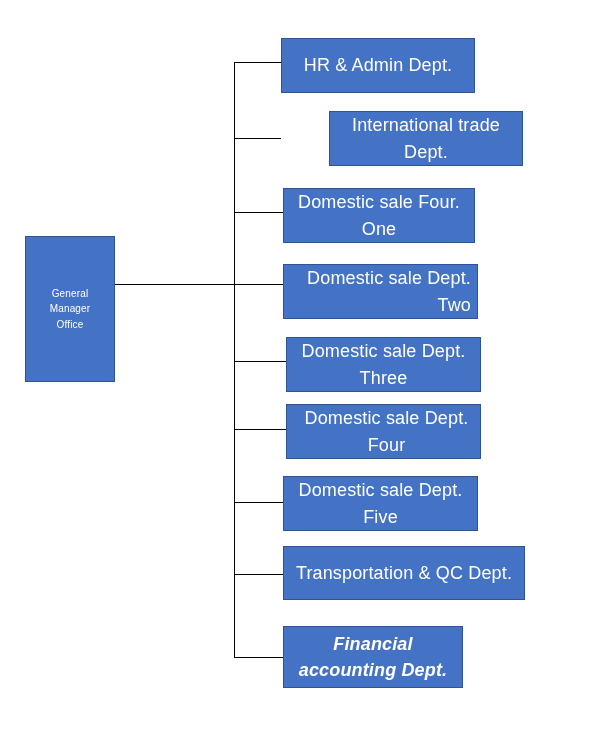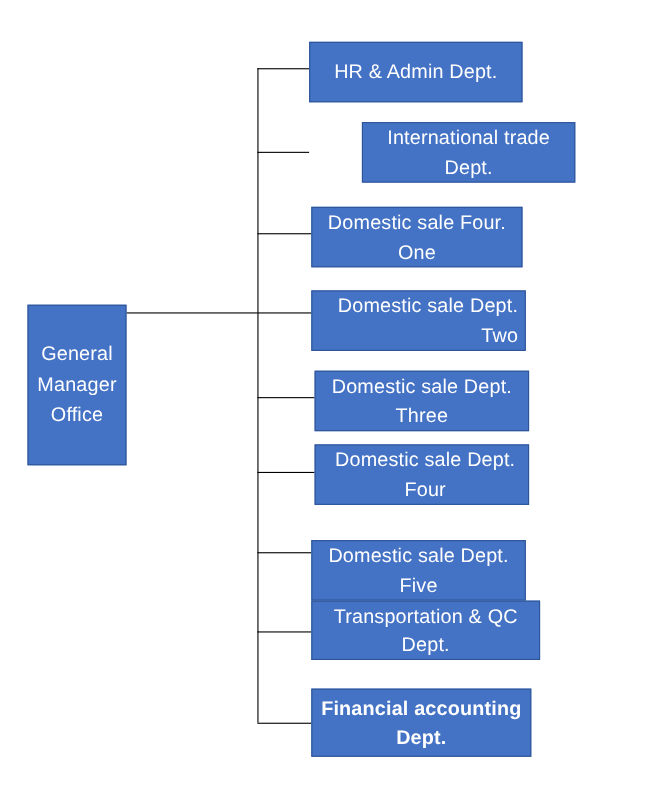--- a/index.html
+++ b/index.html
@@ -28,23 +28,22 @@
     display: flex;
     align-items: center;
     justify-content: center;
     text-align: center;
     font-size: 18px;
     line-height: 1.45;
     letter-spacing: 0.15px;
     padding: 2px 6px;
   }
   .node.root {
-    font-size: 18px;
+    font-size: 10px;
     line-height: 1.55;
-    margin-top: 41px;
   }
   .node.bold {
     font-weight: bold;
   }
   .connector {
     position: absolute;
     background: #000000;
   }
   .connector.h {
     height: 1px;
@@ -80,24 +79,24 @@
     </div>
     <div class="connector h" style="left: 234px; top: 361px; width: 52px;"></div>
     <div class="node" style="left: 286px; top: 337px; width: 195px; height: 55px;">
       <span>Domestic sale Dept. Three</span>
     </div>
     <div class="connector h" style="left: 234px; top: 429px; width: 52px;"></div>
     <div class="node" style="left: 286px; top: 404px; width: 195px; height: 55px; padding-left: 12px;">
       <span>Domestic sale Dept. Four</span>
     </div>
     <div class="connector h" style="left: 234px; top: 502px; width: 49px;"></div>
-    <div class="node" style="left: 283px; top: 476px; width: 195px; height: 55px; margin-top: 15px;">
+    <div class="node" style="left: 283px; top: 476px; width: 195px; height: 55px;">
       <span>Domestic sale Dept. Five</span>
     </div>
     <div class="connector h" style="left: 234px; top: 574px; width: 49px;"></div>
-    <div class="node" style="left: 283px; top: 546px; width: 208px; height: 54px;">
+    <div class="node" style="left: 283px; top: 546px; width: 242px; height: 54px;">
       <span>Transportation &amp; QC Dept.</span>
     </div>
     <div class="connector h" style="left: 234px; top: 657px; width: 49px;"></div>
-    <div class="node bold" style="left: 283px; top: 626px; width: 200px; height: 62px;">
+    <div class="node bold" style="left: 283px; top: 626px; width: 180px; height: 62px; font-style: italic;">
       <span>Financial accounting Dept.</span>
     </div>
   </div>
 
 </body></html>

